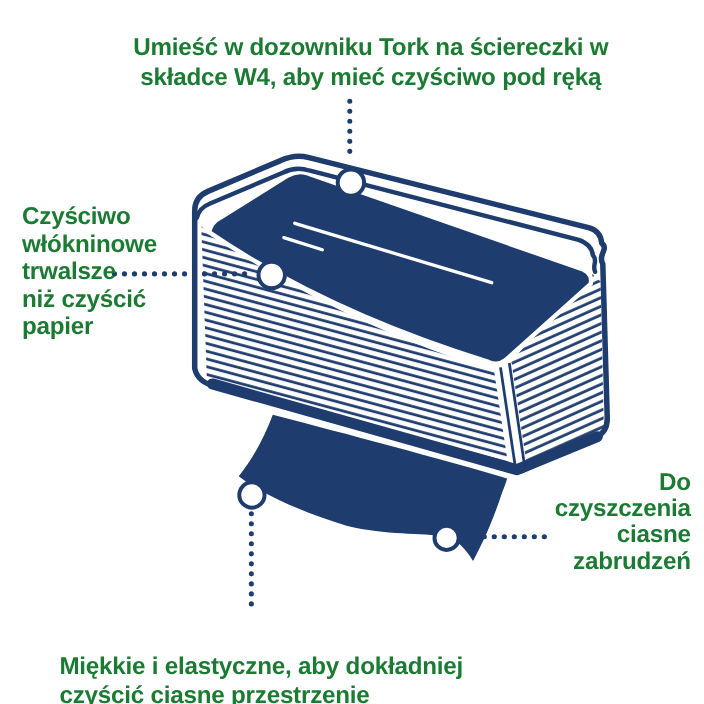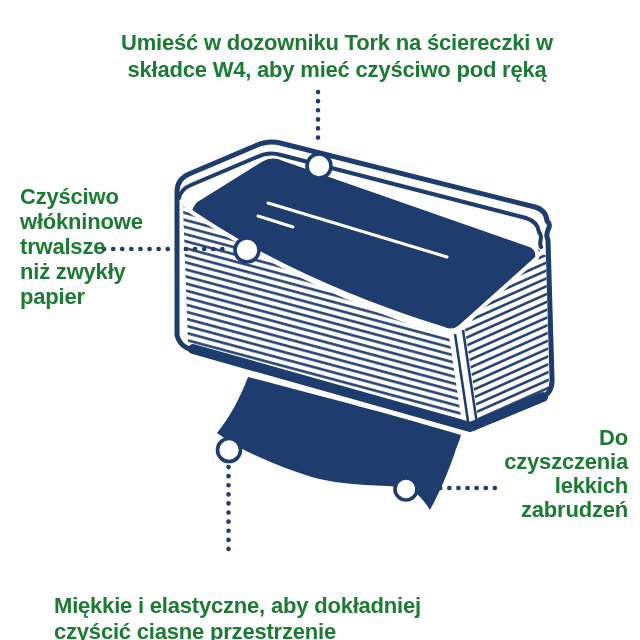--- a/index.html
+++ b/index.html
@@ -78,22 +78,22 @@
     <circle class="marker" cx="247" cy="250" r="12"></circle>
     <circle class="marker" cx="406" cy="489" r="11"></circle>
     <circle class="marker" cx="229" cy="450" r="11.5"></circle>
   </svg>
 
   <div class="ann ann-top">Umieść w dozowniku Tork na ściereczki w
 składce W4, aby mieć czyściwo pod ręką</div>
   <div class="ann ann-left">Czyściwo
 włókninowe
 trwalsze
-niż zwykły
+niż czyścić
 papier</div>
   <div class="ann ann-right">Do
 czyszczenia
-lekkich
+ciasne
 zabrudzeń</div>
   <div class="ann ann-bottom">Miękkie i elastyczne, aby dokładniej
 czyścić ciasne przestrzenie</div>
 
 </div>
 
 </body></html>

